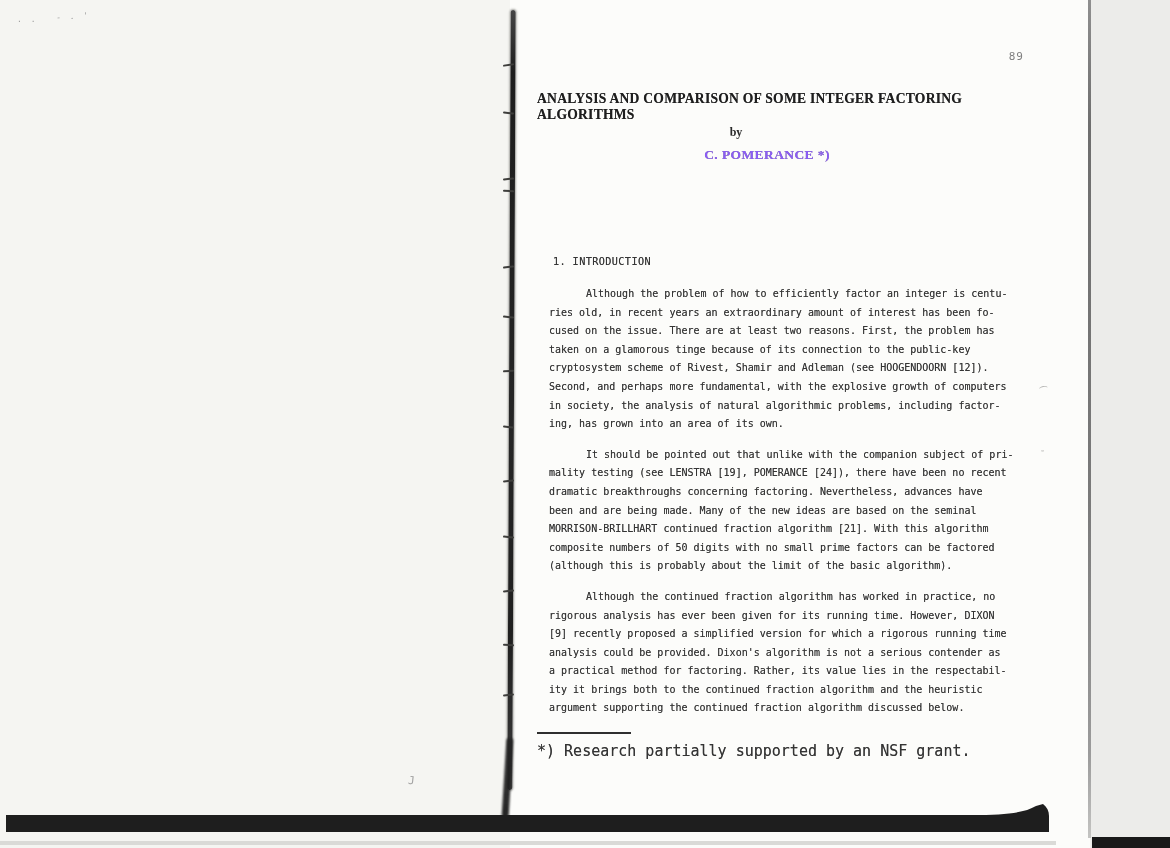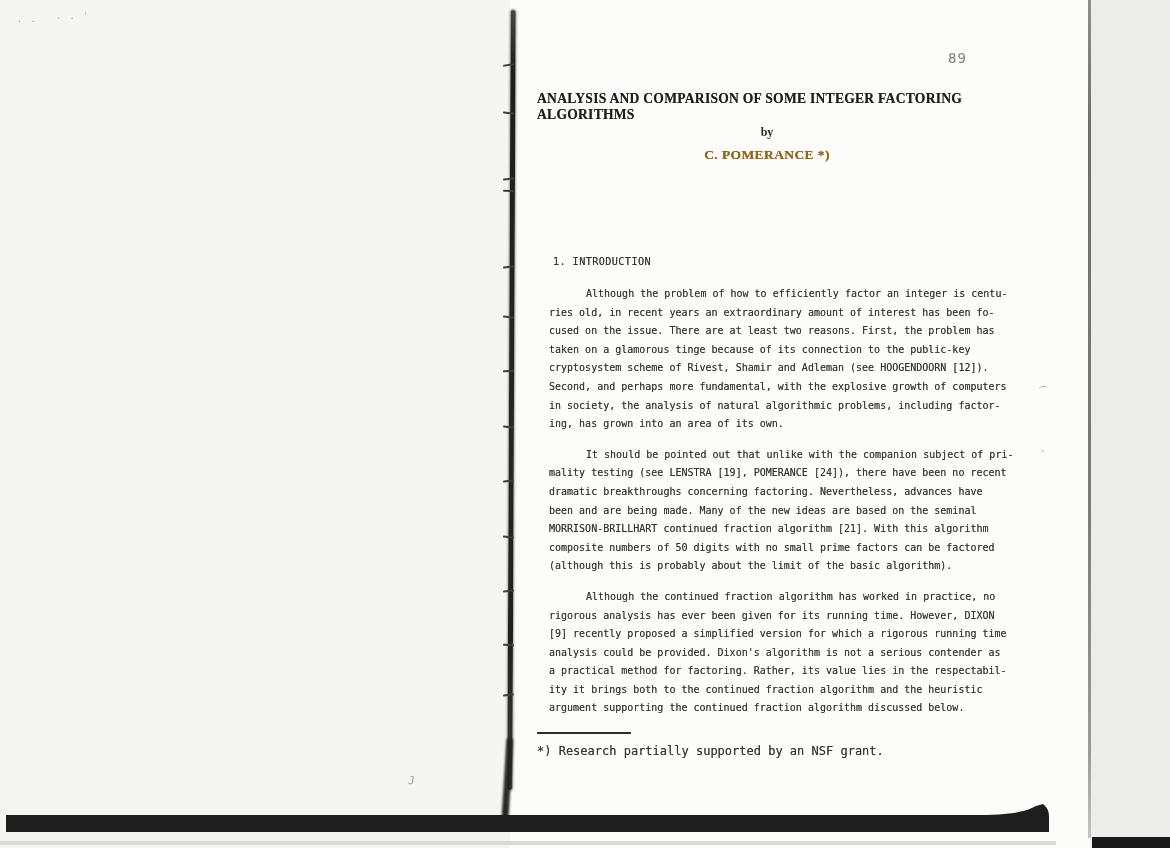--- a/index.html
+++ b/index.html
@@ -34,57 +34,57 @@
     background:linear-gradient(to bottom,rgba(35,35,35,.85),rgba(25,25,25,.95));
     transform:rotate(3.5deg);border-radius:3px;filter:blur(1px);
   }
   .spine-tick{position:absolute;left:1px;width:11px;height:2px;background:#3e3e3c;border-radius:1px;}
   
   .bottom-bar{left:4px;top:803px;width:1048px;height:32px;}
   .bottom-band{left:0;top:841px;width:1056px;height:4px;background:#dadad7;}
   .corner-black{left:1092px;top:837px;width:78px;height:11px;background:#191919;}
   
   .page-number{
-    left:948px;top:50px;width:24px;text-align:left;
-    font-size:14px;color:#7e7e7e;letter-spacing:1px;
+    left:1000px;top:50px;width:24px;text-align:right;
+    font-size:11px;color:#7e7e7e;letter-spacing:1px;
   }
   .title{
     left:537px;top:91px;width:460px;text-align:left;
     font-family:"Liberation Serif", serif;font-weight:bold;
     font-size:13.6px;color:#1e1e1e;letter-spacing:0.25px;
     text-shadow:0 0 0.5px rgba(0,0,0,.55);
   }
   .byline{
-    left:537px;top:125px;width:460px;text-align:center;
+    left:506px;top:125px;width:460px;text-align:center;
     font-family:"Liberation Serif", serif;font-weight:bold;
     font-size:12px;color:#2a2a2a;
   }
   .author{
     left:537px;top:147px;width:460px;text-align:center;
     font-family:"Liberation Serif", serif;font-weight:bold;
-    font-size:13.5px;color:#a16207;letter-spacing:0.4px;
+    font-size:13.5px;color:#8b5cf6;letter-spacing:0.4px;
     text-shadow:0 0 0.5px rgba(0,0,0,.5);
   }
   .section-heading{
     left:537px;top:240px;width:460px;margin:16px;
     font-size:10.2px;font-weight:normal;color:#353535;
     letter-spacing:0.4px;
     text-shadow:0 0 0.4px rgba(20,20,20,.6);
   }
   .body-text{left:537px;top:273px;width:480px;}
   .body-text p{
     margin:12px;white-space:pre;text-indent:37px;
     font-size:10px;line-height:18.6px;color:#343434;
     letter-spacing:0px;
     text-shadow:0 0 0.4px rgba(25,25,25,.55);
   }
   .footnote-rule{left:537px;top:732px;width:94px;height:2px;background:#2f2f2f;}
   .footnote{
     left:537px;top:742px;width:480px;white-space:pre;
-    font-size:12px;line-height:18.6px;color:#343434;
+    font-size:15px;line-height:18.6px;color:#343434;
     text-shadow:0 0 0.4px rgba(25,25,25,.55);
   }
   
   .mark{color:#9a9a9a;font-size:8px;letter-spacing:2px;}
   .mark-tl1{left:17px;top:15px;}
   .mark-tl2{left:56px;top:12px;transform:rotate(-4deg);}
   .mark-j{left:408px;top:774px;font-size:11px;color:#a2a2a2;transform:rotate(6deg);letter-spacing:0;}
   .mark-r1{left:1040px;top:383px;color:#b9b9b7;transform:rotate(80deg);font-size:9px;}
   .mark-r2{left:1042px;top:446px;color:#c2c2c0;transform:rotate(70deg);font-size:9px;}
 </style>

